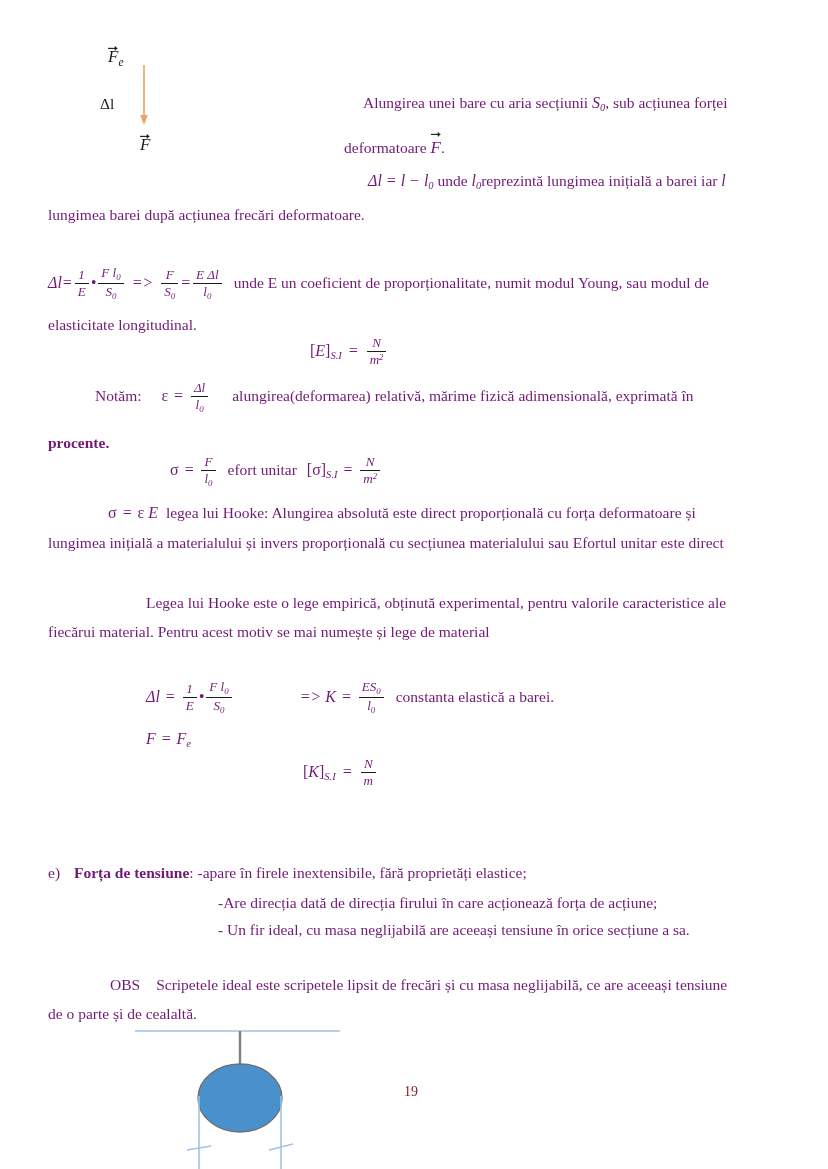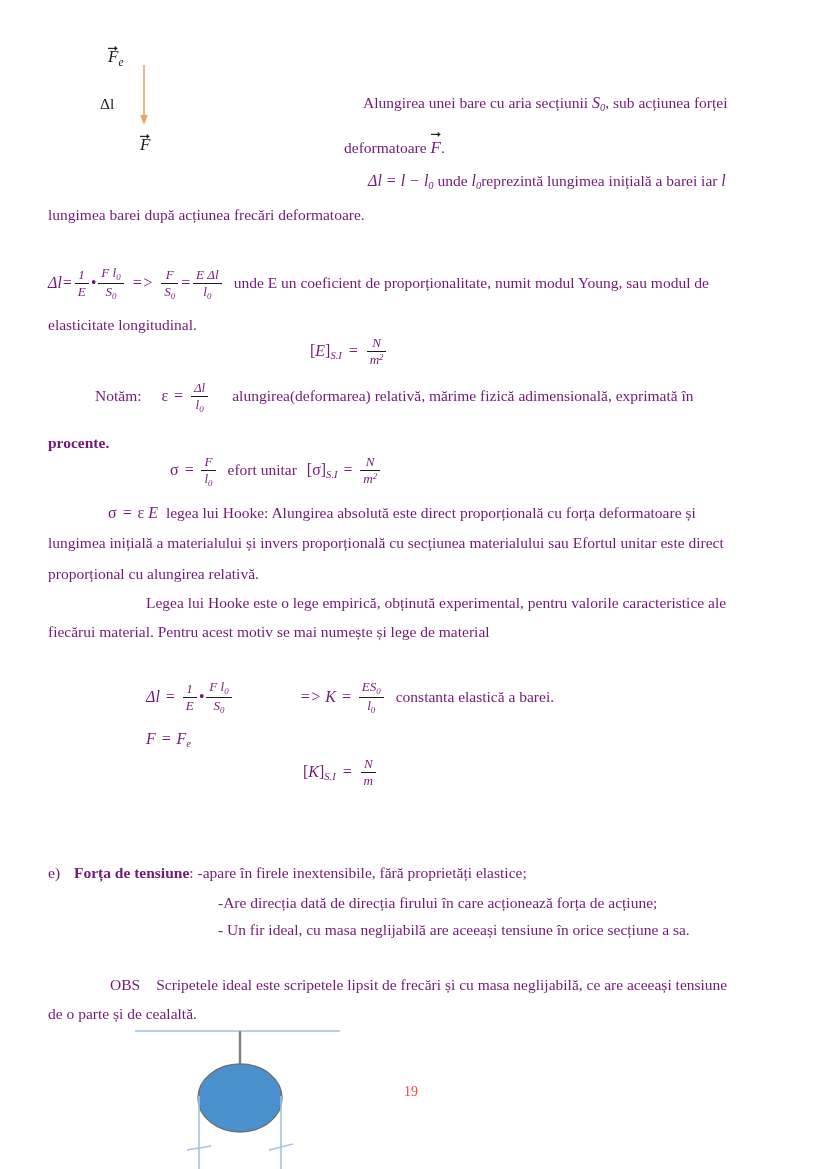--- a/index.html
+++ b/index.html
@@ -90,21 +90,21 @@
     font-size: 15.5px;
     font-style: normal;
   }
 
   
   #pulley-diagram { position: absolute; }
 
   .pagenum {
     position: absolute;
     font-size: 14px;
-    color: #ef4444;
+    color: #7f1d1d;
   }
 </style>
 </head>
 <body>
 
 <div class="page">
 
   <div id="force-diagram" class="abs" style="left:95px; top:45px; width:130px; height:120px;">
 
     <span class="abs math" style="left:13px; top:0px; font-size:17px;">
@@ -199,21 +199,20 @@
         <span class="den"><span>m</span><sup>2</sup></span>
     </span>
   </div>
 
   <div class="para nowrapline" style="left:108px; top:498px;">
     <span class="math upr">σ</span><span class="math op" style="padding:0 5px;">=</span><span class="math upr">ε</span><span class="math" style="margin-left:4px;">E</span><span style="margin-left:8px;">legea lui Hooke: Alungirea absolută este direct proporțională cu forța deformatoare și</span>
   </div>
 
   <div class="para" style="left:48px; top:528px; width:735px;">lungimea inițială a materialului și invers proporțională cu secțiunea materialului sau Efortul unitar este direct</div>
 
-  <div class="para" style="left:48px; top:559px; width:735px;">proporțional cu alungirea relativă.</div>
 
   <div class="para" style="left:146px; top:588px; width:637px;">Legea lui Hooke este o lege empirică, obținută experimental, pentru valorile caracteristice ale</div>
 
   <div class="para" style="left:48px; top:617px; width:735px;">fiecărui material. Pentru acest motiv se mai numește și lege de material</div>
 
   <div class="para nowrapline" style="left:146px; top:680px;">
     <span class="math">Δl</span><span class="math op" style="padding:0 5px;">=</span><span class="math frac">
         <span class="num">1</span>
         <span class="den">E</span>
     </span><span class="math op">•</span><span class="math frac">

